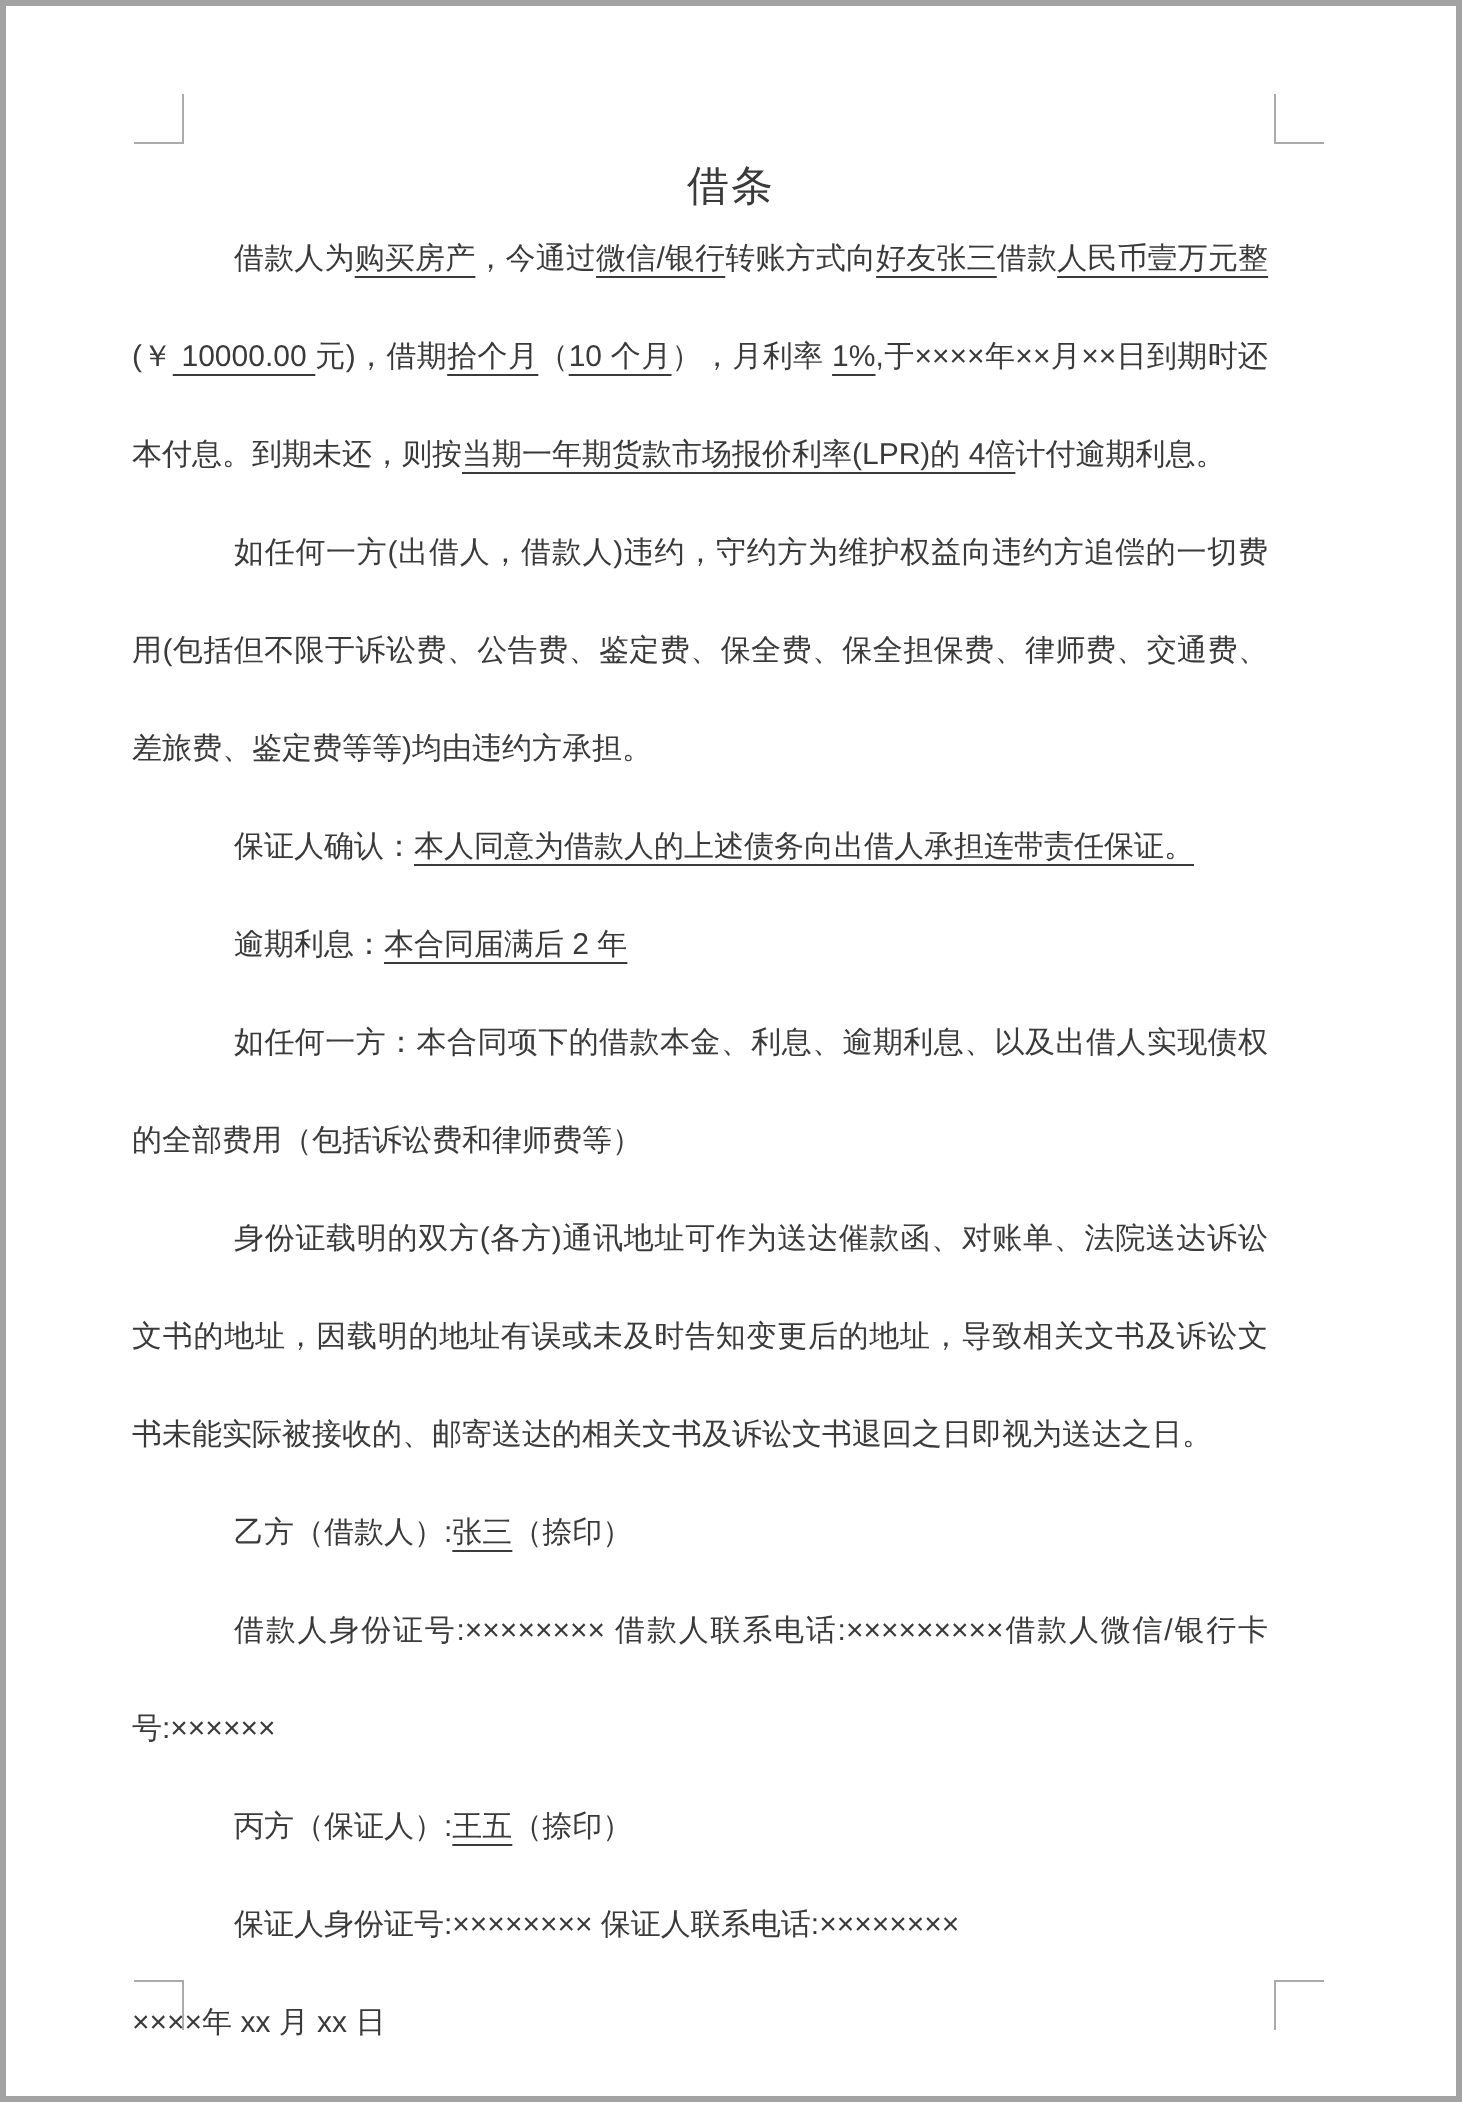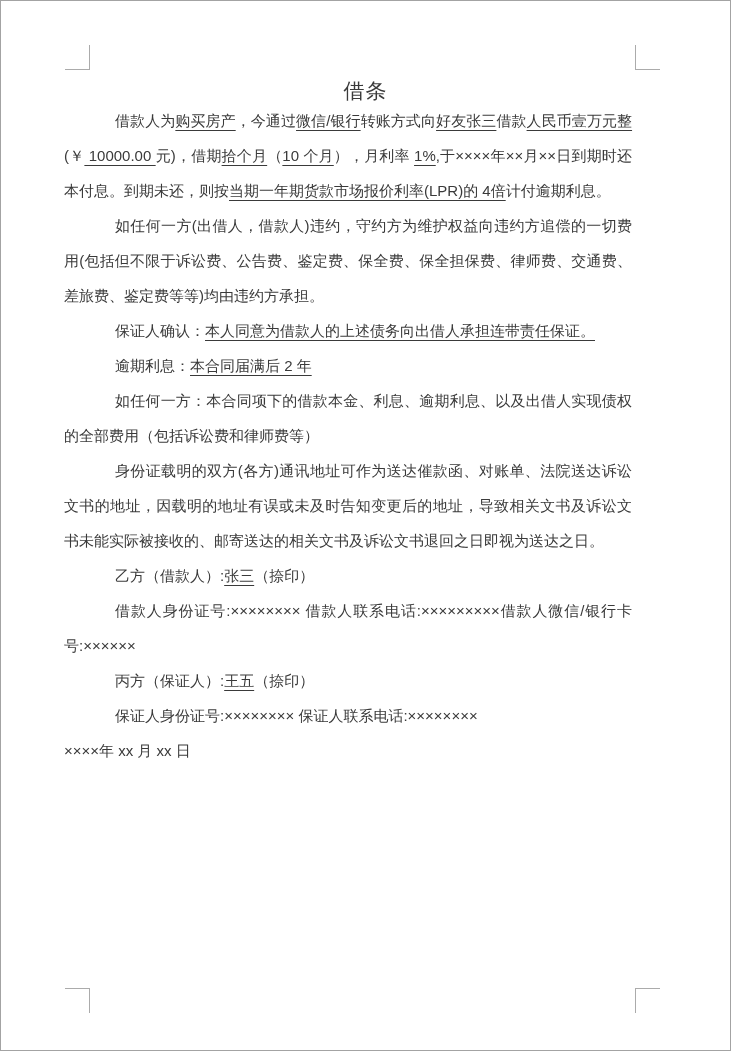--- a/index.html
+++ b/index.html
@@ -5,21 +5,21 @@
   html, body {
     margin: 0;
     padding: 0;
     background: #ffffff;
   }
   .canvas {
     position: relative;
     width: 731px;
     height: 1051px;
     background: #ffffff;
-    border: 1px solid #a3a3a3;
+    border: 3px solid #a3a3a3;
     box-sizing: border-box;
     overflow: hidden;
     font-family: "Liberation Sans", "DejaVu Sans", sans-serif;
   }
   .doc-title {
     position: absolute;
     top: 76px;
     left: 0;
     width: 100%;
     margin: 0;
@@ -29,21 +29,21 @@
     color: #3a3a3a;
     letter-spacing: 1px;
   }
   .doc-body {
     position: absolute;
     left: 63px;
     top: 102px;
     width: 568px;
     color: #3a3a3a;
     font-size: 15px;
-    line-height: 35px;
+    line-height: 49px;
     text-align: justify;
   }
   .doc-body p {
     margin: 0;
     text-indent: 51px;
   }
   .doc-body p.right {
     text-align: left;
     text-indent: 0;
   }

